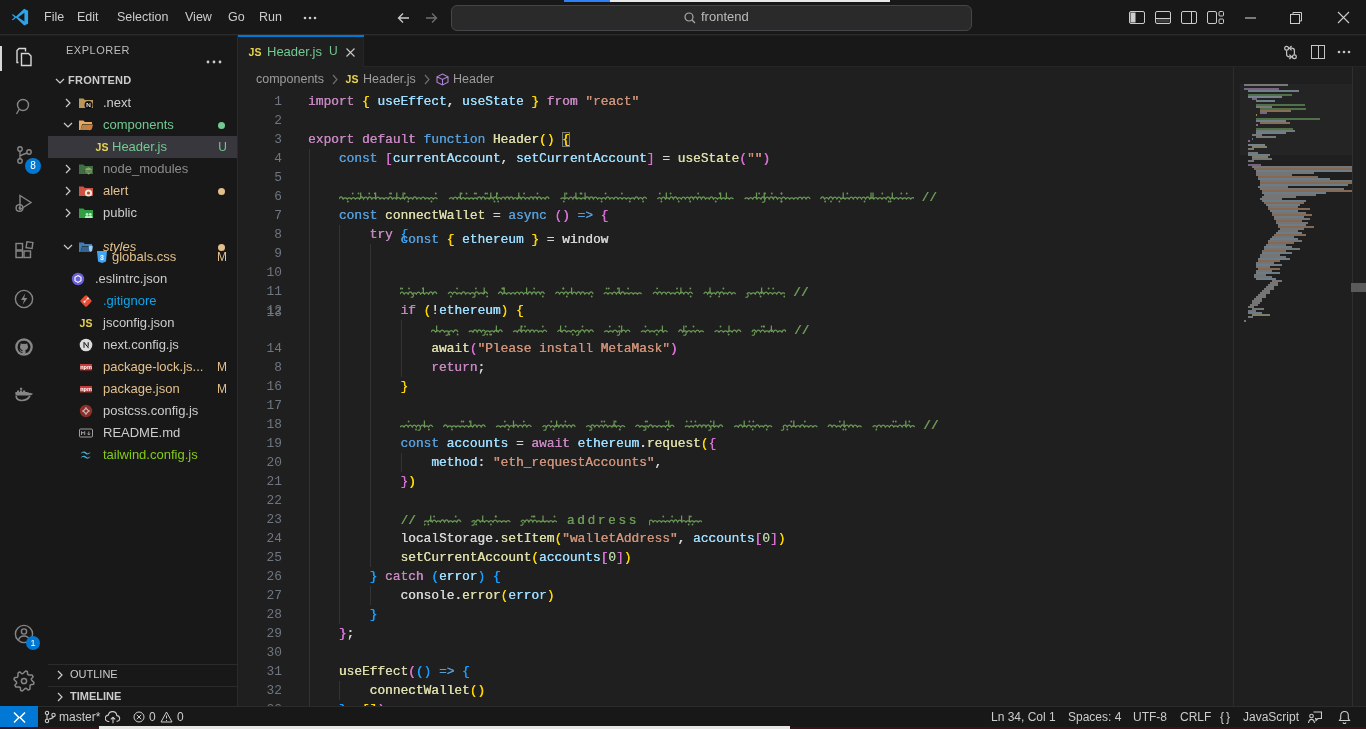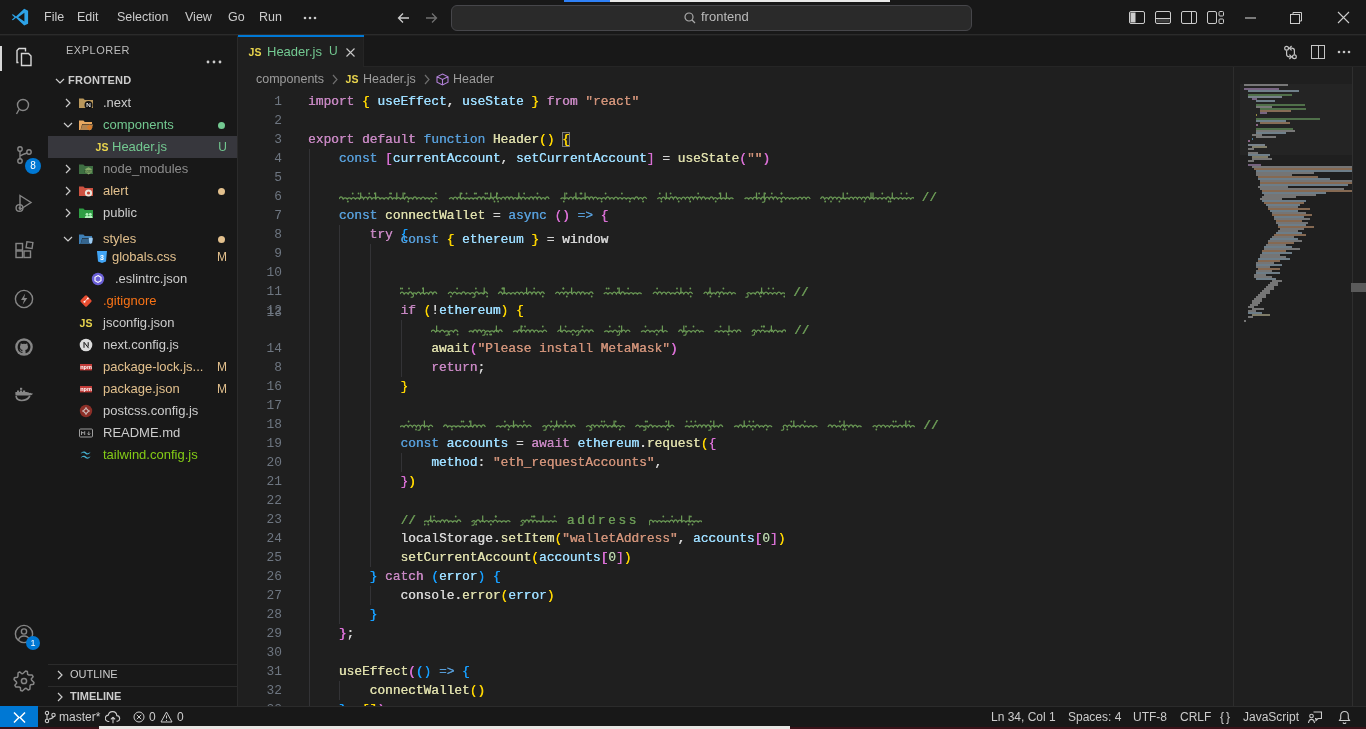--- a/index.html
+++ b/index.html
@@ -198,55 +198,55 @@
         <path d="M6 4l4 4-4 4" stroke="#cccccc" stroke-width="1.2" fill="none"></path>
       </svg></div>
     <div style="position:absolute;left:30px;top:3px"><svg width="16" height="16" viewBox="0 0 16 16" style="">
         <path d="M1 3.5 h4.4 l1.4 1.6 H15 v8 H1z" fill="#2f9e44"></path>
         <circle cx="9" cy="9.3" r="1.4" fill="#b2f2bb"></circle>
         <circle cx="12.3" cy="9.3" r="1.4" fill="#b2f2bb"></circle>
         <path d="M6.8 13c.3-1.6 1.2-2.4 2.3-2.4 1 0 1.4.4 1.7.9.3-.5.8-.9 1.7-.9 1.1 0 1.9.8 2.1 2.4z" fill="#b2f2bb"></path>
       </svg></div>
     <div style="position:absolute;left:55px;top:0;line-height:22px;font-size:13px;color:#cccccc;white-space:nowrap">public</div>
   </div>
-<div style="position:absolute;left:48px;top:228px;width:189px;height:22px;">
+<div style="position:absolute;left:48px;top:236px;width:189px;height:22px;font-style:italic;">
     <div style="position:absolute;left:12px;top:3px"><svg width="16" height="16" viewBox="0 0 16 16">
         <path d="M4 6l4 4 4-4" stroke="#cccccc" stroke-width="1.2" fill="none"></path>
       </svg></div>
     <div style="position:absolute;left:30px;top:3px"><svg width="16" height="16" viewBox="0 0 16 16" style="">
         <path d="M1 3.5h4.4l1.4 1.6H14v2H4.2L2.5 13H1z" fill="#3f7fb5"></path>
         <path d="M4.4 7.4H15.2L13.2 13H2.6z" fill="#3f7fb5" opacity=".75"></path>
         <path d="M10.7 6.8h4l-.5 5-1.5.9-1.5-.9z" fill="#9ecbf0"></path>
       </svg></div>
     <div style="position:absolute;left:55px;top:0;line-height:22px;font-size:13px;color:#E2C08D;white-space:nowrap">styles</div>
     <div style="position:absolute;right:12px;top:8px;width:7px;height:7px;border-radius:50%;background:#e2c08d"></div>
   </div>
 <div style="position:absolute;left:48px;top:246px;width:189px;height:22px;">
     <div style="position:absolute;left:46px;top:3px"><svg width="16" height="16" viewBox="0 0 16 16" style="">
         <path d="M3 2h10l-1 10.5-4 1.5-4-1.5z" fill="#42a5f5"></path>
         <text x="8" y="10.5" font-size="7" font-weight="bold" fill="#fff" text-anchor="middle" font-family="Liberation Sans">3</text>
       </svg></div>
     <div style="position:absolute;left:64px;top:0;line-height:22px;font-size:13px;color:#E2C08D;white-space:nowrap">globals.css</div>
     <div style="position:absolute;right:10px;top:0;line-height:22px;font-size:12px;color:#E2C08D">M</div>
   </div>
-<div style="position:absolute;left:60px;top:268px;width:189px;height:22px;text-decoration:underline;">
+<div style="position:absolute;left:40px;top:268px;width:189px;height:22px;text-decoration:underline;">
     <div style="position:absolute;left:30px;top:3px"><svg width="16" height="16" viewBox="0 0 16 16" style="">
         <circle cx="8" cy="8" r="6.2" fill="#6a5fd6"></circle>
         <path d="M8 4.6l3 1.7v3.4l-3 1.7-3-1.7V6.3z" fill="none" stroke="#fff" stroke-width="1.1"></path>
       </svg></div>
     <div style="position:absolute;left:55px;top:0;line-height:22px;font-size:13px;color:#cccccc;white-space:nowrap">.eslintrc.json</div>
   </div>
 <div style="position:absolute;left:48px;top:290px;width:189px;height:22px;">
     <div style="position:absolute;left:30px;top:3px"><svg width="16" height="16" viewBox="0 0 16 16" style="">
         <rect x="3.6" y="3.6" width="8.8" height="8.8" rx="1.5" transform="rotate(45 8 8)" fill="#e84d31"></rect>
         <circle cx="6.5" cy="8.7" r="1" fill="#fff"></circle>
         <circle cx="9.8" cy="5.4" r="1" fill="#fff"></circle>
         <path d="M7.2 8 L9.3 6" stroke="#fff" stroke-width=".9"></path>
       </svg></div>
-    <div style="position:absolute;left:55px;top:0;line-height:22px;font-size:13px;color:#f97316;white-space:nowrap">.gitignore</div>
+    <div style="position:absolute;left:55px;top:0;line-height:22px;font-size:13px;color:#0ea5e9;white-space:nowrap">.gitignore</div>
   </div>
 <div style="position:absolute;left:48px;top:312px;width:189px;height:22px;">
     <div style="position:absolute;left:30px;top:3px"><svg width="16" height="16" viewBox="0 0 16 16" style="">
         <text x="8" y="12" font-size="10.5" font-weight="bold" fill="#e8d44d" text-anchor="middle" font-family="Liberation Sans">JS</text>
       </svg></div>
     <div style="position:absolute;left:55px;top:0;line-height:22px;font-size:13px;color:#cccccc;white-space:nowrap">jsconfig.json</div>
   </div>
 <div style="position:absolute;left:48px;top:334px;width:189px;height:22px;">
     <div style="position:absolute;left:30px;top:3px"><svg width="16" height="16" viewBox="0 0 16 16" style="">
         <circle cx="8" cy="8" r="6.3" fill="#dcdcdc"></circle>

